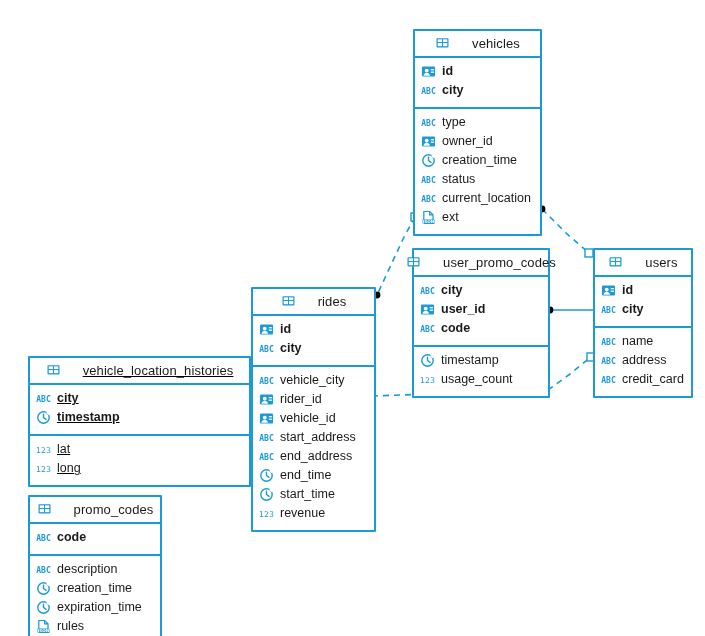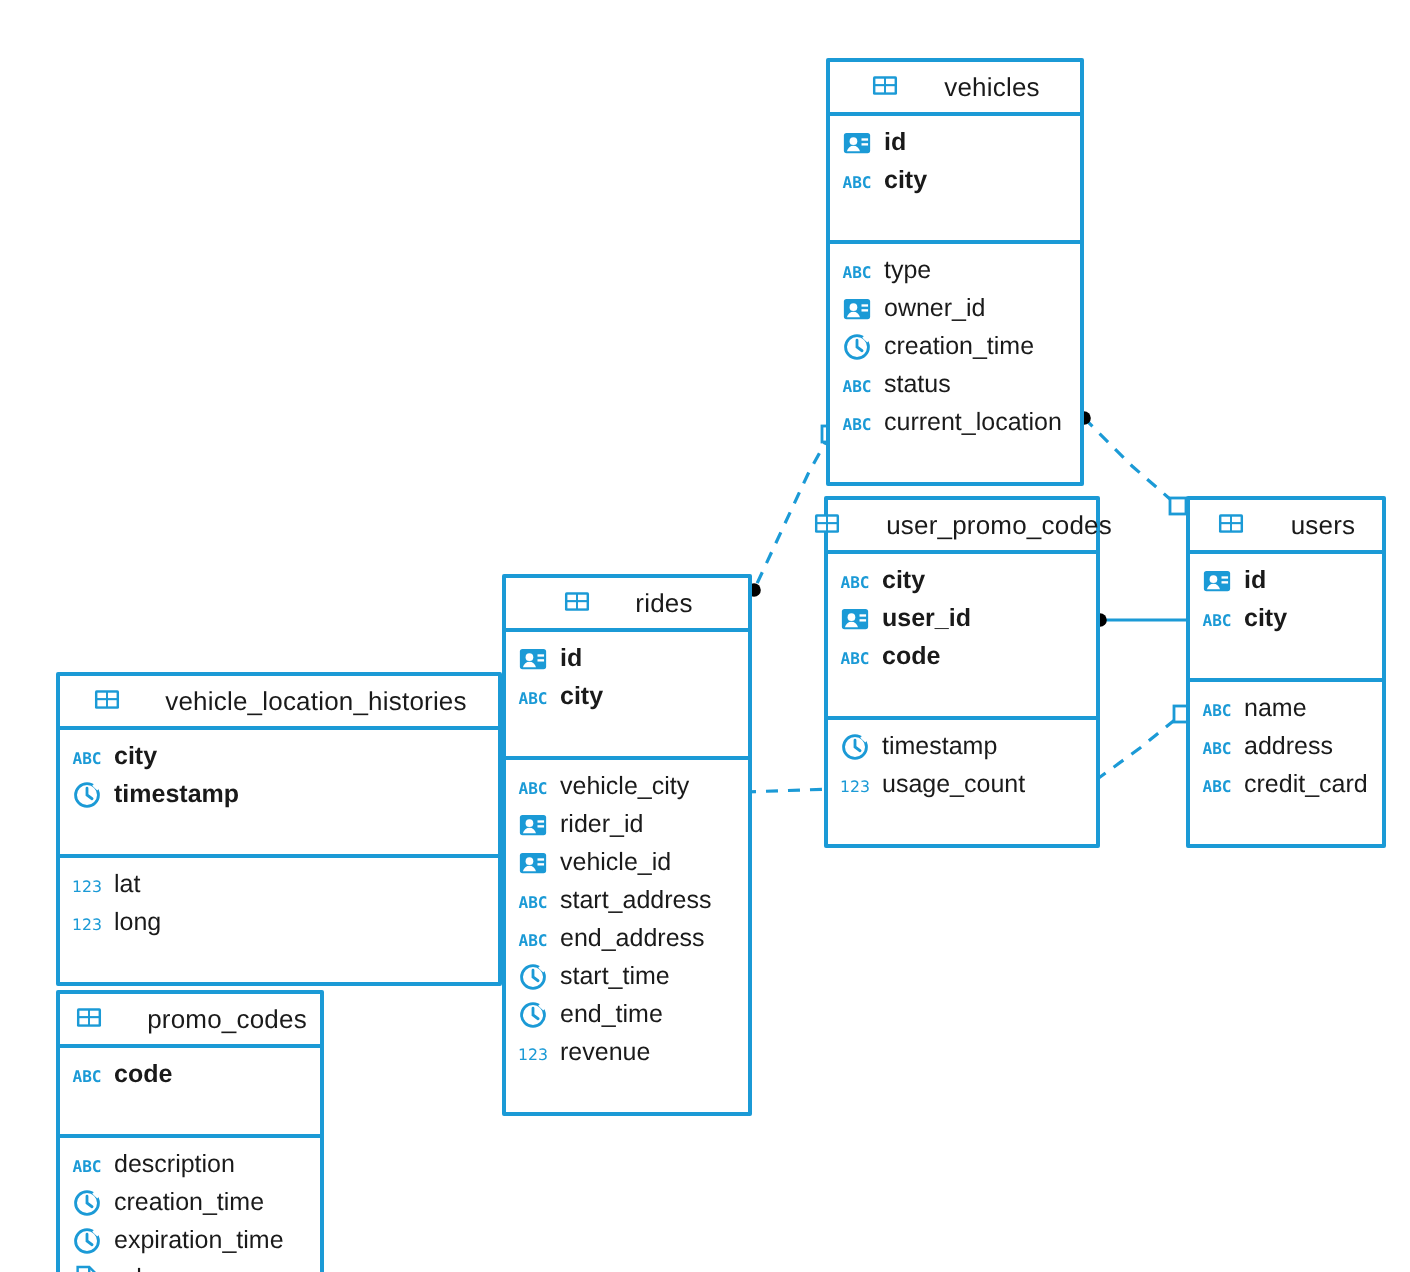--- a/index.html
+++ b/index.html
@@ -52,21 +52,21 @@
     padding: 0 8px;
   }
   .tbl-title {
     font-size: 13px;
     color: #1a1a1a;
     white-space: nowrap;
     letter-spacing: .1px;
   }
 
   .sect {
-    padding: 4px 0 20px 0;
+    padding: 4px 0 7px 0;
   }
   .sect + .sect {
     border-top: 2px solid #1b9ad6;
   }
 
   .row {
     display: flex;
     align-items: center;
     gap: 6px;
     height: 19px;
@@ -185,304 +185,313 @@
             <text x="8" y="11.6" font-family="DejaVu Sans Mono, monospace" font-size="8.6" font-weight="bold" fill="#1b9ad6" text-anchor="middle">ABC</text>
           </svg>
           <span class="lbl">status</span>
         </div>
         <div class="row">
           <svg viewBox="0 0 16 16" class="ic">
             <text x="8" y="11.6" font-family="DejaVu Sans Mono, monospace" font-size="8.6" font-weight="bold" fill="#1b9ad6" text-anchor="middle">ABC</text>
           </svg>
           <span class="lbl">current_location</span>
         </div>
-      </div>
-    </div>
-    <div class="tbl" style="left: 412px; top: 248px; width: 138px; text-align: right;">
-      <div class="tbl-header">
-        <svg viewBox="0 0 16 16" class="ic ic-tbl">
-          <rect x="0.6" y="1.4" width="14.8" height="11.4" rx="1" fill="#1b9ad6"></rect>
-          <rect x="2.1" y="2.9" width="5.3" height="3.3" fill="#fff"></rect>
-          <rect x="8.6" y="2.9" width="5.3" height="3.3" fill="#fff"></rect>
-          <rect x="2.1" y="7.5" width="5.3" height="3.8" fill="#fff"></rect>
-          <rect x="8.6" y="7.5" width="5.3" height="3.8" fill="#fff"></rect>
-        </svg>
-        <span class="tbl-title">user_promo_codes</span>
-      </div>
-      <div class="sect">
-        <div class="row key">
-          <svg viewBox="0 0 16 16" class="ic">
-            <text x="8" y="11.6" font-family="DejaVu Sans Mono, monospace" font-size="8.6" font-weight="bold" fill="#1b9ad6" text-anchor="middle">ABC</text>
-          </svg>
-          <span class="lbl">city</span>
-        </div>
-        <div class="row key">
-          <svg viewBox="0 0 16 16" class="ic">
-            <rect x="1" y="2.6" width="14" height="10.8" rx="1.4" fill="#1b9ad6"></rect>
-            <circle cx="6.1" cy="7" r="2.05" fill="#fff"></circle>
-            <path d="M2.6 12.4c.5-2 1.9-3 3.5-3s3 1 3.5 3z" fill="#fff"></path>
-            <rect x="10.4" y="5.5" width="3.5" height="1.25" fill="#fff"></rect>
-            <rect x="10.4" y="8.1" width="3.5" height="1.25" fill="#fff"></rect>
-          </svg>
-          <span class="lbl">user_id</span>
-        </div>
-        <div class="row key">
-          <svg viewBox="0 0 16 16" class="ic">
-            <text x="8" y="11.6" font-family="DejaVu Sans Mono, monospace" font-size="8.6" font-weight="bold" fill="#1b9ad6" text-anchor="middle">ABC</text>
-          </svg>
-          <span class="lbl">code</span>
-        </div>
-      </div>
-      <div class="sect">
-        <div class="row">
-          <svg viewBox="0 0 16 16" class="ic">
-            <circle cx="8" cy="8" r="6.1" fill="none" stroke="#1b9ad6" stroke-width="1.5"></circle>
-            <path d="M8 4.4V8l2.7 2" fill="none" stroke="#1b9ad6" stroke-width="1.5" stroke-linecap="round"></path>
-            <path d="M11.6 2.2 L14.3 4.7" stroke="#fff" stroke-width="2.4"></path>
-          </svg>
-          <span class="lbl">timestamp</span>
-        </div>
-        <div class="row">
-          <svg viewBox="0 0 16 16" class="ic">
-            <text x="8" y="11.6" font-family="DejaVu Sans, sans-serif" font-size="8.4" fill="#1b9ad6" text-anchor="middle">123</text>
-          </svg>
-          <span class="lbl">usage_count</span>
-        </div>
-      </div>
-    </div>
-    <div class="tbl" style="left: 593px; top: 248px; width: 100px; text-align: right;">
-      <div class="tbl-header">
-        <svg viewBox="0 0 16 16" class="ic ic-tbl">
-          <rect x="0.6" y="1.4" width="14.8" height="11.4" rx="1" fill="#1b9ad6"></rect>
-          <rect x="2.1" y="2.9" width="5.3" height="3.3" fill="#fff"></rect>
-          <rect x="8.6" y="2.9" width="5.3" height="3.3" fill="#fff"></rect>
-          <rect x="2.1" y="7.5" width="5.3" height="3.8" fill="#fff"></rect>
-          <rect x="8.6" y="7.5" width="5.3" height="3.8" fill="#fff"></rect>
-        </svg>
-        <span class="tbl-title">users</span>
-      </div>
-      <div class="sect">
-        <div class="row key">
-          <svg viewBox="0 0 16 16" class="ic">
-            <rect x="1" y="2.6" width="14" height="10.8" rx="1.4" fill="#1b9ad6"></rect>
-            <circle cx="6.1" cy="7" r="2.05" fill="#fff"></circle>
-            <path d="M2.6 12.4c.5-2 1.9-3 3.5-3s3 1 3.5 3z" fill="#fff"></path>
-            <rect x="10.4" y="5.5" width="3.5" height="1.25" fill="#fff"></rect>
-            <rect x="10.4" y="8.1" width="3.5" height="1.25" fill="#fff"></rect>
-          </svg>
-          <span class="lbl">id</span>
-        </div>
-        <div class="row key">
-          <svg viewBox="0 0 16 16" class="ic">
-            <text x="8" y="11.6" font-family="DejaVu Sans Mono, monospace" font-size="8.6" font-weight="bold" fill="#1b9ad6" text-anchor="middle">ABC</text>
-          </svg>
-          <span class="lbl">city</span>
-        </div>
-      </div>
-      <div class="sect">
-        <div class="row">
-          <svg viewBox="0 0 16 16" class="ic">
-            <text x="8" y="11.6" font-family="DejaVu Sans Mono, monospace" font-size="8.6" font-weight="bold" fill="#1b9ad6" text-anchor="middle">ABC</text>
-          </svg>
-          <span class="lbl">name</span>
-        </div>
-        <div class="row">
-          <svg viewBox="0 0 16 16" class="ic">
-            <text x="8" y="11.6" font-family="DejaVu Sans Mono, monospace" font-size="8.6" font-weight="bold" fill="#1b9ad6" text-anchor="middle">ABC</text>
-          </svg>
-          <span class="lbl">address</span>
-        </div>
-        <div class="row">
-          <svg viewBox="0 0 16 16" class="ic">
-            <text x="8" y="11.6" font-family="DejaVu Sans Mono, monospace" font-size="8.6" font-weight="bold" fill="#1b9ad6" text-anchor="middle">ABC</text>
-          </svg>
-          <span class="lbl">credit_card</span>
-        </div>
-      </div>
-    </div>
-    <div class="tbl" style="left: 251px; top: 287px; width: 125px;">
-      <div class="tbl-header">
-        <svg viewBox="0 0 16 16" class="ic ic-tbl">
-          <rect x="0.6" y="1.4" width="14.8" height="11.4" rx="1" fill="#1b9ad6"></rect>
-          <rect x="2.1" y="2.9" width="5.3" height="3.3" fill="#fff"></rect>
-          <rect x="8.6" y="2.9" width="5.3" height="3.3" fill="#fff"></rect>
-          <rect x="2.1" y="7.5" width="5.3" height="3.8" fill="#fff"></rect>
-          <rect x="8.6" y="7.5" width="5.3" height="3.8" fill="#fff"></rect>
-        </svg>
-        <span class="tbl-title">rides</span>
-      </div>
-      <div class="sect">
-        <div class="row key">
-          <svg viewBox="0 0 16 16" class="ic">
-            <rect x="1" y="2.6" width="14" height="10.8" rx="1.4" fill="#1b9ad6"></rect>
-            <circle cx="6.1" cy="7" r="2.05" fill="#fff"></circle>
-            <path d="M2.6 12.4c.5-2 1.9-3 3.5-3s3 1 3.5 3z" fill="#fff"></path>
-            <rect x="10.4" y="5.5" width="3.5" height="1.25" fill="#fff"></rect>
-            <rect x="10.4" y="8.1" width="3.5" height="1.25" fill="#fff"></rect>
-          </svg>
-          <span class="lbl">id</span>
-        </div>
-        <div class="row key">
-          <svg viewBox="0 0 16 16" class="ic">
-            <text x="8" y="11.6" font-family="DejaVu Sans Mono, monospace" font-size="8.6" font-weight="bold" fill="#1b9ad6" text-anchor="middle">ABC</text>
-          </svg>
-          <span class="lbl">city</span>
-        </div>
-      </div>
-      <div class="sect">
-        <div class="row">
-          <svg viewBox="0 0 16 16" class="ic">
-            <text x="8" y="11.6" font-family="DejaVu Sans Mono, monospace" font-size="8.6" font-weight="bold" fill="#1b9ad6" text-anchor="middle">ABC</text>
-          </svg>
-          <span class="lbl">vehicle_city</span>
-        </div>
-        <div class="row">
-          <svg viewBox="0 0 16 16" class="ic">
-            <rect x="1" y="2.6" width="14" height="10.8" rx="1.4" fill="#1b9ad6"></rect>
-            <circle cx="6.1" cy="7" r="2.05" fill="#fff"></circle>
-            <path d="M2.6 12.4c.5-2 1.9-3 3.5-3s3 1 3.5 3z" fill="#fff"></path>
-            <rect x="10.4" y="5.5" width="3.5" height="1.25" fill="#fff"></rect>
-            <rect x="10.4" y="8.1" width="3.5" height="1.25" fill="#fff"></rect>
-          </svg>
-          <span class="lbl">rider_id</span>
-        </div>
-        <div class="row">
-          <svg viewBox="0 0 16 16" class="ic">
-            <rect x="1" y="2.6" width="14" height="10.8" rx="1.4" fill="#1b9ad6"></rect>
-            <circle cx="6.1" cy="7" r="2.05" fill="#fff"></circle>
-            <path d="M2.6 12.4c.5-2 1.9-3 3.5-3s3 1 3.5 3z" fill="#fff"></path>
-            <rect x="10.4" y="5.5" width="3.5" height="1.25" fill="#fff"></rect>
-            <rect x="10.4" y="8.1" width="3.5" height="1.25" fill="#fff"></rect>
-          </svg>
-          <span class="lbl">vehicle_id</span>
-        </div>
-        <div class="row">
-          <svg viewBox="0 0 16 16" class="ic">
-            <text x="8" y="11.6" font-family="DejaVu Sans Mono, monospace" font-size="8.6" font-weight="bold" fill="#1b9ad6" text-anchor="middle">ABC</text>
-          </svg>
-          <span class="lbl">start_address</span>
-        </div>
-        <div class="row">
-          <svg viewBox="0 0 16 16" class="ic">
-            <text x="8" y="11.6" font-family="DejaVu Sans Mono, monospace" font-size="8.6" font-weight="bold" fill="#1b9ad6" text-anchor="middle">ABC</text>
-          </svg>
-          <span class="lbl">end_address</span>
-        </div>
-        <div class="row">
-          <svg viewBox="0 0 16 16" class="ic">
-            <circle cx="8" cy="8" r="6.1" fill="none" stroke="#1b9ad6" stroke-width="1.5"></circle>
-            <path d="M8 4.4V8l2.7 2" fill="none" stroke="#1b9ad6" stroke-width="1.5" stroke-linecap="round"></path>
-            <path d="M11.6 2.2 L14.3 4.7" stroke="#fff" stroke-width="2.4"></path>
-          </svg>
-          <span class="lbl">start_time</span>
-        </div>
-        <div class="row">
-          <svg viewBox="0 0 16 16" class="ic">
-            <circle cx="8" cy="8" r="6.1" fill="none" stroke="#1b9ad6" stroke-width="1.5"></circle>
-            <path d="M8 4.4V8l2.7 2" fill="none" stroke="#1b9ad6" stroke-width="1.5" stroke-linecap="round"></path>
-            <path d="M11.6 2.2 L14.3 4.7" stroke="#fff" stroke-width="2.4"></path>
-          </svg>
-          <span class="lbl">end_time</span>
-        </div>
-        <div class="row">
-          <svg viewBox="0 0 16 16" class="ic">
-            <text x="8" y="11.6" font-family="DejaVu Sans, sans-serif" font-size="8.4" fill="#1b9ad6" text-anchor="middle">123</text>
-          </svg>
-          <span class="lbl">revenue</span>
-        </div>
-      </div>
-    </div>
-    <div class="tbl" style="left: 28px; top: 336px; width: 223px;">
-      <div class="tbl-header">
-        <svg viewBox="0 0 16 16" class="ic ic-tbl">
-          <rect x="0.6" y="1.4" width="14.8" height="11.4" rx="1" fill="#1b9ad6"></rect>
-          <rect x="2.1" y="2.9" width="5.3" height="3.3" fill="#fff"></rect>
-          <rect x="8.6" y="2.9" width="5.3" height="3.3" fill="#fff"></rect>
-          <rect x="2.1" y="7.5" width="5.3" height="3.8" fill="#fff"></rect>
-          <rect x="8.6" y="7.5" width="5.3" height="3.8" fill="#fff"></rect>
-        </svg>
-        <span class="tbl-title">vehicle_location_histories</span>
-      </div>
-      <div class="sect">
-        <div class="row key">
-          <svg viewBox="0 0 16 16" class="ic">
-            <text x="8" y="11.6" font-family="DejaVu Sans Mono, monospace" font-size="8.6" font-weight="bold" fill="#1b9ad6" text-anchor="middle">ABC</text>
-          </svg>
-          <span class="lbl">city</span>
-        </div>
-        <div class="row key">
-          <svg viewBox="0 0 16 16" class="ic">
-            <circle cx="8" cy="8" r="6.1" fill="none" stroke="#1b9ad6" stroke-width="1.5"></circle>
-            <path d="M8 4.4V8l2.7 2" fill="none" stroke="#1b9ad6" stroke-width="1.5" stroke-linecap="round"></path>
-            <path d="M11.6 2.2 L14.3 4.7" stroke="#fff" stroke-width="2.4"></path>
-          </svg>
-          <span class="lbl">timestamp</span>
-        </div>
-      </div>
-      <div class="sect">
-        <div class="row">
-          <svg viewBox="0 0 16 16" class="ic">
-            <text x="8" y="11.6" font-family="DejaVu Sans, sans-serif" font-size="8.4" fill="#1b9ad6" text-anchor="middle">123</text>
-          </svg>
-          <span class="lbl">lat</span>
-        </div>
-        <div class="row">
-          <svg viewBox="0 0 16 16" class="ic">
-            <text x="8" y="11.6" font-family="DejaVu Sans, sans-serif" font-size="8.4" fill="#1b9ad6" text-anchor="middle">123</text>
-          </svg>
-          <span class="lbl">long</span>
-        </div>
-      </div>
-    </div>
-    <div class="tbl" style="left: 28px; top: 495px; width: 134px;">
-      <div class="tbl-header">
-        <svg viewBox="0 0 16 16" class="ic ic-tbl">
-          <rect x="0.6" y="1.4" width="14.8" height="11.4" rx="1" fill="#1b9ad6"></rect>
-          <rect x="2.1" y="2.9" width="5.3" height="3.3" fill="#fff"></rect>
-          <rect x="8.6" y="2.9" width="5.3" height="3.3" fill="#fff"></rect>
-          <rect x="2.1" y="7.5" width="5.3" height="3.8" fill="#fff"></rect>
-          <rect x="8.6" y="7.5" width="5.3" height="3.8" fill="#fff"></rect>
-        </svg>
-        <span class="tbl-title">promo_codes</span>
-      </div>
-      <div class="sect">
-        <div class="row key">
-          <svg viewBox="0 0 16 16" class="ic">
-            <text x="8" y="11.6" font-family="DejaVu Sans Mono, monospace" font-size="8.6" font-weight="bold" fill="#1b9ad6" text-anchor="middle">ABC</text>
-          </svg>
-          <span class="lbl">code</span>
-        </div>
-      </div>
-      <div class="sect">
-        <div class="row">
-          <svg viewBox="0 0 16 16" class="ic">
-            <text x="8" y="11.6" font-family="DejaVu Sans Mono, monospace" font-size="8.6" font-weight="bold" fill="#1b9ad6" text-anchor="middle">ABC</text>
-          </svg>
-          <span class="lbl">description</span>
-        </div>
-        <div class="row">
-          <svg viewBox="0 0 16 16" class="ic">
-            <circle cx="8" cy="8" r="6.1" fill="none" stroke="#1b9ad6" stroke-width="1.5"></circle>
-            <path d="M8 4.4V8l2.7 2" fill="none" stroke="#1b9ad6" stroke-width="1.5" stroke-linecap="round"></path>
-            <path d="M11.6 2.2 L14.3 4.7" stroke="#fff" stroke-width="2.4"></path>
-          </svg>
-          <span class="lbl">creation_time</span>
-        </div>
-        <div class="row">
-          <svg viewBox="0 0 16 16" class="ic">
-            <circle cx="8" cy="8" r="6.1" fill="none" stroke="#1b9ad6" stroke-width="1.5"></circle>
-            <path d="M8 4.4V8l2.7 2" fill="none" stroke="#1b9ad6" stroke-width="1.5" stroke-linecap="round"></path>
-            <path d="M11.6 2.2 L14.3 4.7" stroke="#fff" stroke-width="2.4"></path>
-          </svg>
-          <span class="lbl">expiration_time</span>
-        </div>
         <div class="row">
           <svg viewBox="0 0 16 16" class="ic">
             <path d="M3 1.6h6.2l3.6 3.6v9.2H3z" fill="none" stroke="#1b9ad6" stroke-width="1.3"></path>
             <path d="M9.2 1.6v3.6h3.6" fill="none" stroke="#1b9ad6" stroke-width="1.3"></path>
             <rect x="1.6" y="10" width="12.8" height="5" rx="0.7" fill="#1b9ad6"></rect>
             <text x="8" y="14.2" font-family="DejaVu Sans, sans-serif" font-size="4.4" font-weight="bold" fill="#fff" text-anchor="middle">JSON</text>
           </svg>
+          <span class="lbl">ext</span>
+        </div>
+      </div>
+    </div>
+    <div class="tbl" style="left: 412px; top: 248px; width: 138px; text-align: right;">
+      <div class="tbl-header">
+        <svg viewBox="0 0 16 16" class="ic ic-tbl">
+          <rect x="0.6" y="1.4" width="14.8" height="11.4" rx="1" fill="#1b9ad6"></rect>
+          <rect x="2.1" y="2.9" width="5.3" height="3.3" fill="#fff"></rect>
+          <rect x="8.6" y="2.9" width="5.3" height="3.3" fill="#fff"></rect>
+          <rect x="2.1" y="7.5" width="5.3" height="3.8" fill="#fff"></rect>
+          <rect x="8.6" y="7.5" width="5.3" height="3.8" fill="#fff"></rect>
+        </svg>
+        <span class="tbl-title">user_promo_codes</span>
+      </div>
+      <div class="sect">
+        <div class="row key">
+          <svg viewBox="0 0 16 16" class="ic">
+            <text x="8" y="11.6" font-family="DejaVu Sans Mono, monospace" font-size="8.6" font-weight="bold" fill="#1b9ad6" text-anchor="middle">ABC</text>
+          </svg>
+          <span class="lbl">city</span>
+        </div>
+        <div class="row key">
+          <svg viewBox="0 0 16 16" class="ic">
+            <rect x="1" y="2.6" width="14" height="10.8" rx="1.4" fill="#1b9ad6"></rect>
+            <circle cx="6.1" cy="7" r="2.05" fill="#fff"></circle>
+            <path d="M2.6 12.4c.5-2 1.9-3 3.5-3s3 1 3.5 3z" fill="#fff"></path>
+            <rect x="10.4" y="5.5" width="3.5" height="1.25" fill="#fff"></rect>
+            <rect x="10.4" y="8.1" width="3.5" height="1.25" fill="#fff"></rect>
+          </svg>
+          <span class="lbl">user_id</span>
+        </div>
+        <div class="row key">
+          <svg viewBox="0 0 16 16" class="ic">
+            <text x="8" y="11.6" font-family="DejaVu Sans Mono, monospace" font-size="8.6" font-weight="bold" fill="#1b9ad6" text-anchor="middle">ABC</text>
+          </svg>
+          <span class="lbl">code</span>
+        </div>
+      </div>
+      <div class="sect">
+        <div class="row">
+          <svg viewBox="0 0 16 16" class="ic">
+            <circle cx="8" cy="8" r="6.1" fill="none" stroke="#1b9ad6" stroke-width="1.5"></circle>
+            <path d="M8 4.4V8l2.7 2" fill="none" stroke="#1b9ad6" stroke-width="1.5" stroke-linecap="round"></path>
+            <path d="M11.6 2.2 L14.3 4.7" stroke="#fff" stroke-width="2.4"></path>
+          </svg>
+          <span class="lbl">timestamp</span>
+        </div>
+        <div class="row">
+          <svg viewBox="0 0 16 16" class="ic">
+            <text x="8" y="11.6" font-family="DejaVu Sans, sans-serif" font-size="8.4" fill="#1b9ad6" text-anchor="middle">123</text>
+          </svg>
+          <span class="lbl">usage_count</span>
+        </div>
+      </div>
+    </div>
+    <div class="tbl" style="left: 593px; top: 248px; width: 100px; text-align: right;">
+      <div class="tbl-header">
+        <svg viewBox="0 0 16 16" class="ic ic-tbl">
+          <rect x="0.6" y="1.4" width="14.8" height="11.4" rx="1" fill="#1b9ad6"></rect>
+          <rect x="2.1" y="2.9" width="5.3" height="3.3" fill="#fff"></rect>
+          <rect x="8.6" y="2.9" width="5.3" height="3.3" fill="#fff"></rect>
+          <rect x="2.1" y="7.5" width="5.3" height="3.8" fill="#fff"></rect>
+          <rect x="8.6" y="7.5" width="5.3" height="3.8" fill="#fff"></rect>
+        </svg>
+        <span class="tbl-title">users</span>
+      </div>
+      <div class="sect">
+        <div class="row key">
+          <svg viewBox="0 0 16 16" class="ic">
+            <rect x="1" y="2.6" width="14" height="10.8" rx="1.4" fill="#1b9ad6"></rect>
+            <circle cx="6.1" cy="7" r="2.05" fill="#fff"></circle>
+            <path d="M2.6 12.4c.5-2 1.9-3 3.5-3s3 1 3.5 3z" fill="#fff"></path>
+            <rect x="10.4" y="5.5" width="3.5" height="1.25" fill="#fff"></rect>
+            <rect x="10.4" y="8.1" width="3.5" height="1.25" fill="#fff"></rect>
+          </svg>
+          <span class="lbl">id</span>
+        </div>
+        <div class="row key">
+          <svg viewBox="0 0 16 16" class="ic">
+            <text x="8" y="11.6" font-family="DejaVu Sans Mono, monospace" font-size="8.6" font-weight="bold" fill="#1b9ad6" text-anchor="middle">ABC</text>
+          </svg>
+          <span class="lbl">city</span>
+        </div>
+      </div>
+      <div class="sect">
+        <div class="row">
+          <svg viewBox="0 0 16 16" class="ic">
+            <text x="8" y="11.6" font-family="DejaVu Sans Mono, monospace" font-size="8.6" font-weight="bold" fill="#1b9ad6" text-anchor="middle">ABC</text>
+          </svg>
+          <span class="lbl">name</span>
+        </div>
+        <div class="row">
+          <svg viewBox="0 0 16 16" class="ic">
+            <text x="8" y="11.6" font-family="DejaVu Sans Mono, monospace" font-size="8.6" font-weight="bold" fill="#1b9ad6" text-anchor="middle">ABC</text>
+          </svg>
+          <span class="lbl">address</span>
+        </div>
+        <div class="row">
+          <svg viewBox="0 0 16 16" class="ic">
+            <text x="8" y="11.6" font-family="DejaVu Sans Mono, monospace" font-size="8.6" font-weight="bold" fill="#1b9ad6" text-anchor="middle">ABC</text>
+          </svg>
+          <span class="lbl">credit_card</span>
+        </div>
+      </div>
+    </div>
+    <div class="tbl" style="left: 251px; top: 287px; width: 125px;">
+      <div class="tbl-header">
+        <svg viewBox="0 0 16 16" class="ic ic-tbl">
+          <rect x="0.6" y="1.4" width="14.8" height="11.4" rx="1" fill="#1b9ad6"></rect>
+          <rect x="2.1" y="2.9" width="5.3" height="3.3" fill="#fff"></rect>
+          <rect x="8.6" y="2.9" width="5.3" height="3.3" fill="#fff"></rect>
+          <rect x="2.1" y="7.5" width="5.3" height="3.8" fill="#fff"></rect>
+          <rect x="8.6" y="7.5" width="5.3" height="3.8" fill="#fff"></rect>
+        </svg>
+        <span class="tbl-title">rides</span>
+      </div>
+      <div class="sect">
+        <div class="row key">
+          <svg viewBox="0 0 16 16" class="ic">
+            <rect x="1" y="2.6" width="14" height="10.8" rx="1.4" fill="#1b9ad6"></rect>
+            <circle cx="6.1" cy="7" r="2.05" fill="#fff"></circle>
+            <path d="M2.6 12.4c.5-2 1.9-3 3.5-3s3 1 3.5 3z" fill="#fff"></path>
+            <rect x="10.4" y="5.5" width="3.5" height="1.25" fill="#fff"></rect>
+            <rect x="10.4" y="8.1" width="3.5" height="1.25" fill="#fff"></rect>
+          </svg>
+          <span class="lbl">id</span>
+        </div>
+        <div class="row key">
+          <svg viewBox="0 0 16 16" class="ic">
+            <text x="8" y="11.6" font-family="DejaVu Sans Mono, monospace" font-size="8.6" font-weight="bold" fill="#1b9ad6" text-anchor="middle">ABC</text>
+          </svg>
+          <span class="lbl">city</span>
+        </div>
+      </div>
+      <div class="sect">
+        <div class="row">
+          <svg viewBox="0 0 16 16" class="ic">
+            <text x="8" y="11.6" font-family="DejaVu Sans Mono, monospace" font-size="8.6" font-weight="bold" fill="#1b9ad6" text-anchor="middle">ABC</text>
+          </svg>
+          <span class="lbl">vehicle_city</span>
+        </div>
+        <div class="row">
+          <svg viewBox="0 0 16 16" class="ic">
+            <rect x="1" y="2.6" width="14" height="10.8" rx="1.4" fill="#1b9ad6"></rect>
+            <circle cx="6.1" cy="7" r="2.05" fill="#fff"></circle>
+            <path d="M2.6 12.4c.5-2 1.9-3 3.5-3s3 1 3.5 3z" fill="#fff"></path>
+            <rect x="10.4" y="5.5" width="3.5" height="1.25" fill="#fff"></rect>
+            <rect x="10.4" y="8.1" width="3.5" height="1.25" fill="#fff"></rect>
+          </svg>
+          <span class="lbl">rider_id</span>
+        </div>
+        <div class="row">
+          <svg viewBox="0 0 16 16" class="ic">
+            <rect x="1" y="2.6" width="14" height="10.8" rx="1.4" fill="#1b9ad6"></rect>
+            <circle cx="6.1" cy="7" r="2.05" fill="#fff"></circle>
+            <path d="M2.6 12.4c.5-2 1.9-3 3.5-3s3 1 3.5 3z" fill="#fff"></path>
+            <rect x="10.4" y="5.5" width="3.5" height="1.25" fill="#fff"></rect>
+            <rect x="10.4" y="8.1" width="3.5" height="1.25" fill="#fff"></rect>
+          </svg>
+          <span class="lbl">vehicle_id</span>
+        </div>
+        <div class="row">
+          <svg viewBox="0 0 16 16" class="ic">
+            <text x="8" y="11.6" font-family="DejaVu Sans Mono, monospace" font-size="8.6" font-weight="bold" fill="#1b9ad6" text-anchor="middle">ABC</text>
+          </svg>
+          <span class="lbl">start_address</span>
+        </div>
+        <div class="row">
+          <svg viewBox="0 0 16 16" class="ic">
+            <text x="8" y="11.6" font-family="DejaVu Sans Mono, monospace" font-size="8.6" font-weight="bold" fill="#1b9ad6" text-anchor="middle">ABC</text>
+          </svg>
+          <span class="lbl">end_address</span>
+        </div>
+        <div class="row">
+          <svg viewBox="0 0 16 16" class="ic">
+            <circle cx="8" cy="8" r="6.1" fill="none" stroke="#1b9ad6" stroke-width="1.5"></circle>
+            <path d="M8 4.4V8l2.7 2" fill="none" stroke="#1b9ad6" stroke-width="1.5" stroke-linecap="round"></path>
+            <path d="M11.6 2.2 L14.3 4.7" stroke="#fff" stroke-width="2.4"></path>
+          </svg>
+          <span class="lbl">end_time</span>
+        </div>
+        <div class="row">
+          <svg viewBox="0 0 16 16" class="ic">
+            <circle cx="8" cy="8" r="6.1" fill="none" stroke="#1b9ad6" stroke-width="1.5"></circle>
+            <path d="M8 4.4V8l2.7 2" fill="none" stroke="#1b9ad6" stroke-width="1.5" stroke-linecap="round"></path>
+            <path d="M11.6 2.2 L14.3 4.7" stroke="#fff" stroke-width="2.4"></path>
+          </svg>
+          <span class="lbl">start_time</span>
+        </div>
+        <div class="row">
+          <svg viewBox="0 0 16 16" class="ic">
+            <text x="8" y="11.6" font-family="DejaVu Sans, sans-serif" font-size="8.4" fill="#1b9ad6" text-anchor="middle">123</text>
+          </svg>
+          <span class="lbl">revenue</span>
+        </div>
+      </div>
+    </div>
+    <div class="tbl" style="left: 28px; top: 356px; width: 223px; text-decoration: underline;">
+      <div class="tbl-header">
+        <svg viewBox="0 0 16 16" class="ic ic-tbl">
+          <rect x="0.6" y="1.4" width="14.8" height="11.4" rx="1" fill="#1b9ad6"></rect>
+          <rect x="2.1" y="2.9" width="5.3" height="3.3" fill="#fff"></rect>
+          <rect x="8.6" y="2.9" width="5.3" height="3.3" fill="#fff"></rect>
+          <rect x="2.1" y="7.5" width="5.3" height="3.8" fill="#fff"></rect>
+          <rect x="8.6" y="7.5" width="5.3" height="3.8" fill="#fff"></rect>
+        </svg>
+        <span class="tbl-title">vehicle_location_histories</span>
+      </div>
+      <div class="sect">
+        <div class="row key">
+          <svg viewBox="0 0 16 16" class="ic">
+            <text x="8" y="11.6" font-family="DejaVu Sans Mono, monospace" font-size="8.6" font-weight="bold" fill="#1b9ad6" text-anchor="middle">ABC</text>
+          </svg>
+          <span class="lbl">city</span>
+        </div>
+        <div class="row key">
+          <svg viewBox="0 0 16 16" class="ic">
+            <circle cx="8" cy="8" r="6.1" fill="none" stroke="#1b9ad6" stroke-width="1.5"></circle>
+            <path d="M8 4.4V8l2.7 2" fill="none" stroke="#1b9ad6" stroke-width="1.5" stroke-linecap="round"></path>
+            <path d="M11.6 2.2 L14.3 4.7" stroke="#fff" stroke-width="2.4"></path>
+          </svg>
+          <span class="lbl">timestamp</span>
+        </div>
+      </div>
+      <div class="sect">
+        <div class="row">
+          <svg viewBox="0 0 16 16" class="ic">
+            <text x="8" y="11.6" font-family="DejaVu Sans, sans-serif" font-size="8.4" fill="#1b9ad6" text-anchor="middle">123</text>
+          </svg>
+          <span class="lbl">lat</span>
+        </div>
+        <div class="row">
+          <svg viewBox="0 0 16 16" class="ic">
+            <text x="8" y="11.6" font-family="DejaVu Sans, sans-serif" font-size="8.4" fill="#1b9ad6" text-anchor="middle">123</text>
+          </svg>
+          <span class="lbl">long</span>
+        </div>
+      </div>
+    </div>
+    <div class="tbl" style="left: 28px; top: 495px; width: 134px;">
+      <div class="tbl-header">
+        <svg viewBox="0 0 16 16" class="ic ic-tbl">
+          <rect x="0.6" y="1.4" width="14.8" height="11.4" rx="1" fill="#1b9ad6"></rect>
+          <rect x="2.1" y="2.9" width="5.3" height="3.3" fill="#fff"></rect>
+          <rect x="8.6" y="2.9" width="5.3" height="3.3" fill="#fff"></rect>
+          <rect x="2.1" y="7.5" width="5.3" height="3.8" fill="#fff"></rect>
+          <rect x="8.6" y="7.5" width="5.3" height="3.8" fill="#fff"></rect>
+        </svg>
+        <span class="tbl-title">promo_codes</span>
+      </div>
+      <div class="sect">
+        <div class="row key">
+          <svg viewBox="0 0 16 16" class="ic">
+            <text x="8" y="11.6" font-family="DejaVu Sans Mono, monospace" font-size="8.6" font-weight="bold" fill="#1b9ad6" text-anchor="middle">ABC</text>
+          </svg>
+          <span class="lbl">code</span>
+        </div>
+      </div>
+      <div class="sect">
+        <div class="row">
+          <svg viewBox="0 0 16 16" class="ic">
+            <text x="8" y="11.6" font-family="DejaVu Sans Mono, monospace" font-size="8.6" font-weight="bold" fill="#1b9ad6" text-anchor="middle">ABC</text>
+          </svg>
+          <span class="lbl">description</span>
+        </div>
+        <div class="row">
+          <svg viewBox="0 0 16 16" class="ic">
+            <circle cx="8" cy="8" r="6.1" fill="none" stroke="#1b9ad6" stroke-width="1.5"></circle>
+            <path d="M8 4.4V8l2.7 2" fill="none" stroke="#1b9ad6" stroke-width="1.5" stroke-linecap="round"></path>
+            <path d="M11.6 2.2 L14.3 4.7" stroke="#fff" stroke-width="2.4"></path>
+          </svg>
+          <span class="lbl">creation_time</span>
+        </div>
+        <div class="row">
+          <svg viewBox="0 0 16 16" class="ic">
+            <circle cx="8" cy="8" r="6.1" fill="none" stroke="#1b9ad6" stroke-width="1.5"></circle>
+            <path d="M8 4.4V8l2.7 2" fill="none" stroke="#1b9ad6" stroke-width="1.5" stroke-linecap="round"></path>
+            <path d="M11.6 2.2 L14.3 4.7" stroke="#fff" stroke-width="2.4"></path>
+          </svg>
+          <span class="lbl">expiration_time</span>
+        </div>
+        <div class="row">
+          <svg viewBox="0 0 16 16" class="ic">
+            <path d="M3 1.6h6.2l3.6 3.6v9.2H3z" fill="none" stroke="#1b9ad6" stroke-width="1.3"></path>
+            <path d="M9.2 1.6v3.6h3.6" fill="none" stroke="#1b9ad6" stroke-width="1.3"></path>
+            <rect x="1.6" y="10" width="12.8" height="5" rx="0.7" fill="#1b9ad6"></rect>
+            <text x="8" y="14.2" font-family="DejaVu Sans, sans-serif" font-size="4.4" font-weight="bold" fill="#fff" text-anchor="middle">JSON</text>
+          </svg>
           <span class="lbl">rules</span>
         </div>
       </div>
     </div>
   </div>
 
 </body></html>

